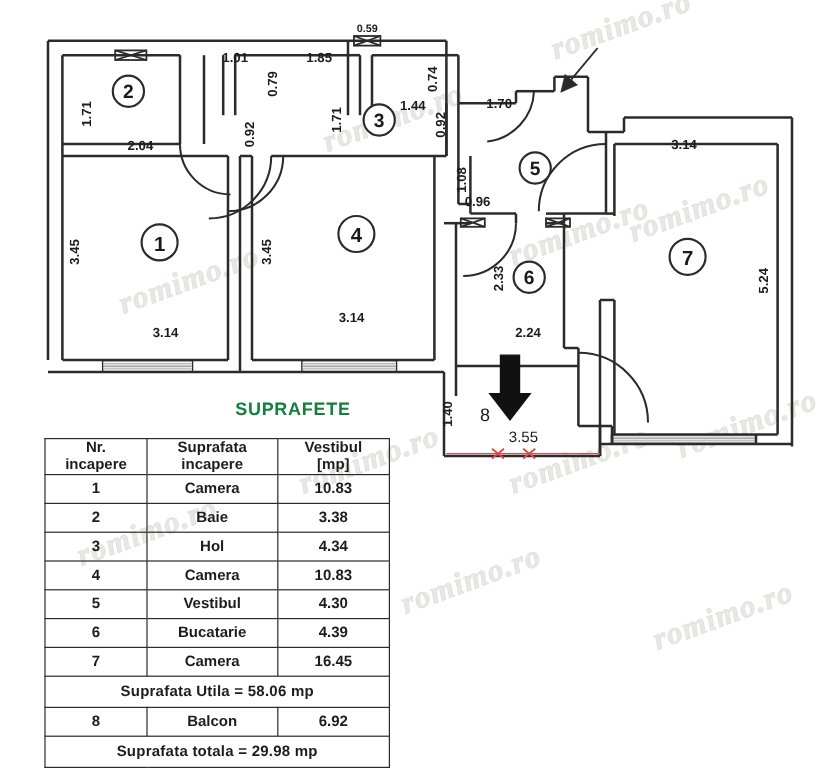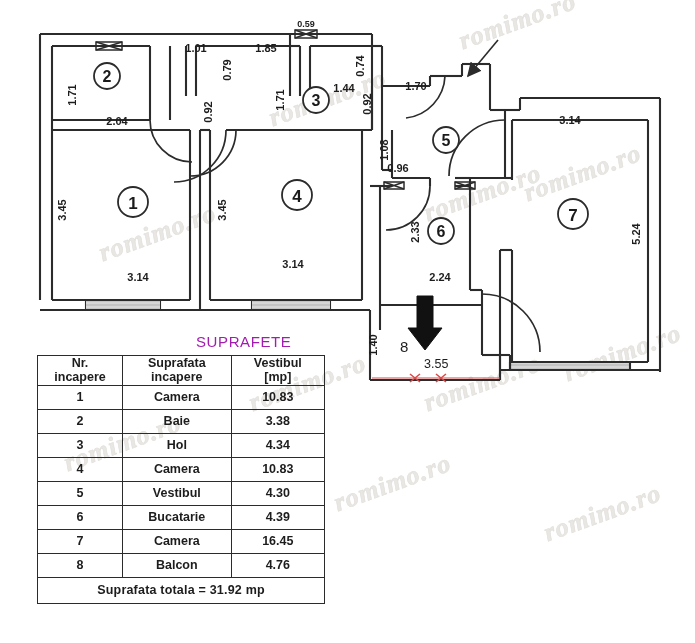--- a/index.html
+++ b/index.html
@@ -3,34 +3,34 @@
 <meta charset="utf-8">
 <style>
   html,body{margin:0;padding:0;background:#ffffff;}
   body{width:695px;height:643px;position:relative;overflow:hidden;
        font-family:"Liberation Sans",sans-serif;color:#1a1a1a;}
   #plan{position:absolute;left:0;top:0;width:695px;height:643px;}
   .wm{position:absolute;font-family:"Liberation Serif",serif;font-style:italic;
       font-weight:700;font-size:26px;color:#e9e7e3;letter-spacing:1px;
       -webkit-text-stroke:0.6px #e2dfdb;pointer-events:none;white-space:nowrap;
       transform:rotate(-20deg);transform-origin:left top;}
-  .tbl-wrap{position:absolute;left:37px;top:355px;width:288px;}
+  .tbl-wrap{position:absolute;left:37px;top:365px;width:288px;}
   table.sup{border-collapse:collapse;width:288px;
             font-family:"Liberation Sans",sans-serif;}
   table.sup td,table.sup th{border:1.6px solid #2b2b2b;text-align:center;
        font-size:12.5px;font-weight:700;color:#1d1d1d;padding:1px 2px;
        line-height:1.08;background:transparent;}
   table.sup th{font-size:12.5px;font-weight:700;}
   .c-nr{width:84px;}
   .c-dest{width:110px;}
   .c-sup{width:94px;}
   .rowd td{height:21px;}
   .total td{height:23px;font-size:13.5px;letter-spacing:.2px;}
   .sup-title{position:absolute;left:196px;top:333px;font-size:15px;
-             font-weight:400;letter-spacing:.6px;color:#a21caf;}
+             font-weight:700;letter-spacing:.6px;color:#15803d;}
   .lbl{position:absolute;font-size:12.5px;color:#1d1d1d;}
   #balcon-num{left:400px;top:338px;font-size:15px;}
   #balcon-dim{left:424px;top:357px;font-size:12.5px;}
 </style>
 </head>
 <body>
 
 <div class="wm" style="left:95px;top:240px;">romimo.ro</div>
 <div class="wm" style="left:455px;top:28px;">romimo.ro</div>
 <div class="wm" style="left:520px;top:180px;">romimo.ro</div>
@@ -317,23 +317,26 @@
       <tr class="rowd">
           <td>6</td>
           <td>Bucatarie</td>
           <td>4.39</td>
         </tr>
       <tr class="rowd">
           <td>7</td>
           <td>Camera</td>
           <td>16.45</td>
         </tr>
+      <tr class="total">
+          <td colspan="3">Suprafata Utila = 58.06 mp</td>
+        </tr>
       <tr class="rowd">
           <td>8</td>
           <td>Balcon</td>
-          <td>4.76</td>
+          <td>6.92</td>
         </tr>
       <tr class="total">
-          <td colspan="3">Suprafata totala = 31.92 mp</td>
+          <td colspan="3">Suprafata totala = 29.98 mp</td>
         </tr>
     </tbody>
   </table>
 </div>
 
 </body></html>

